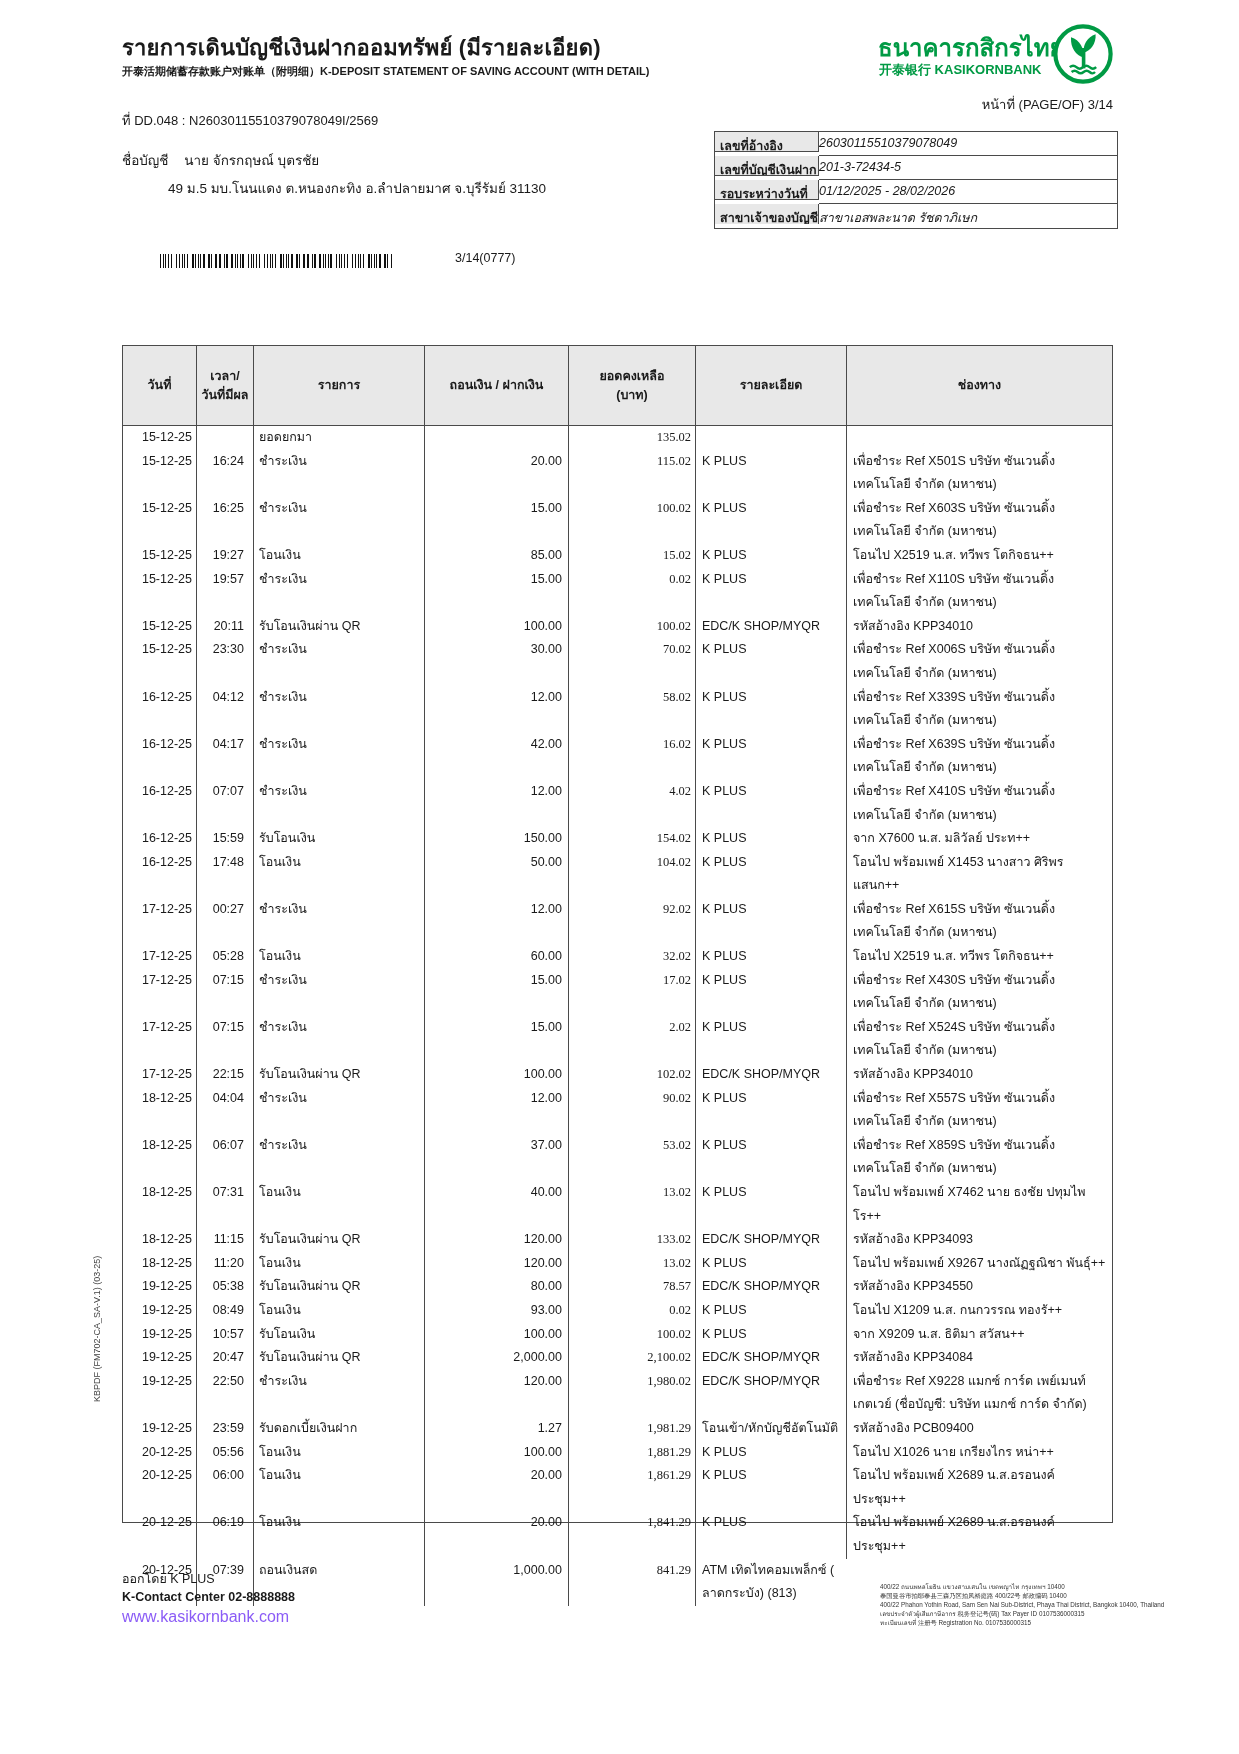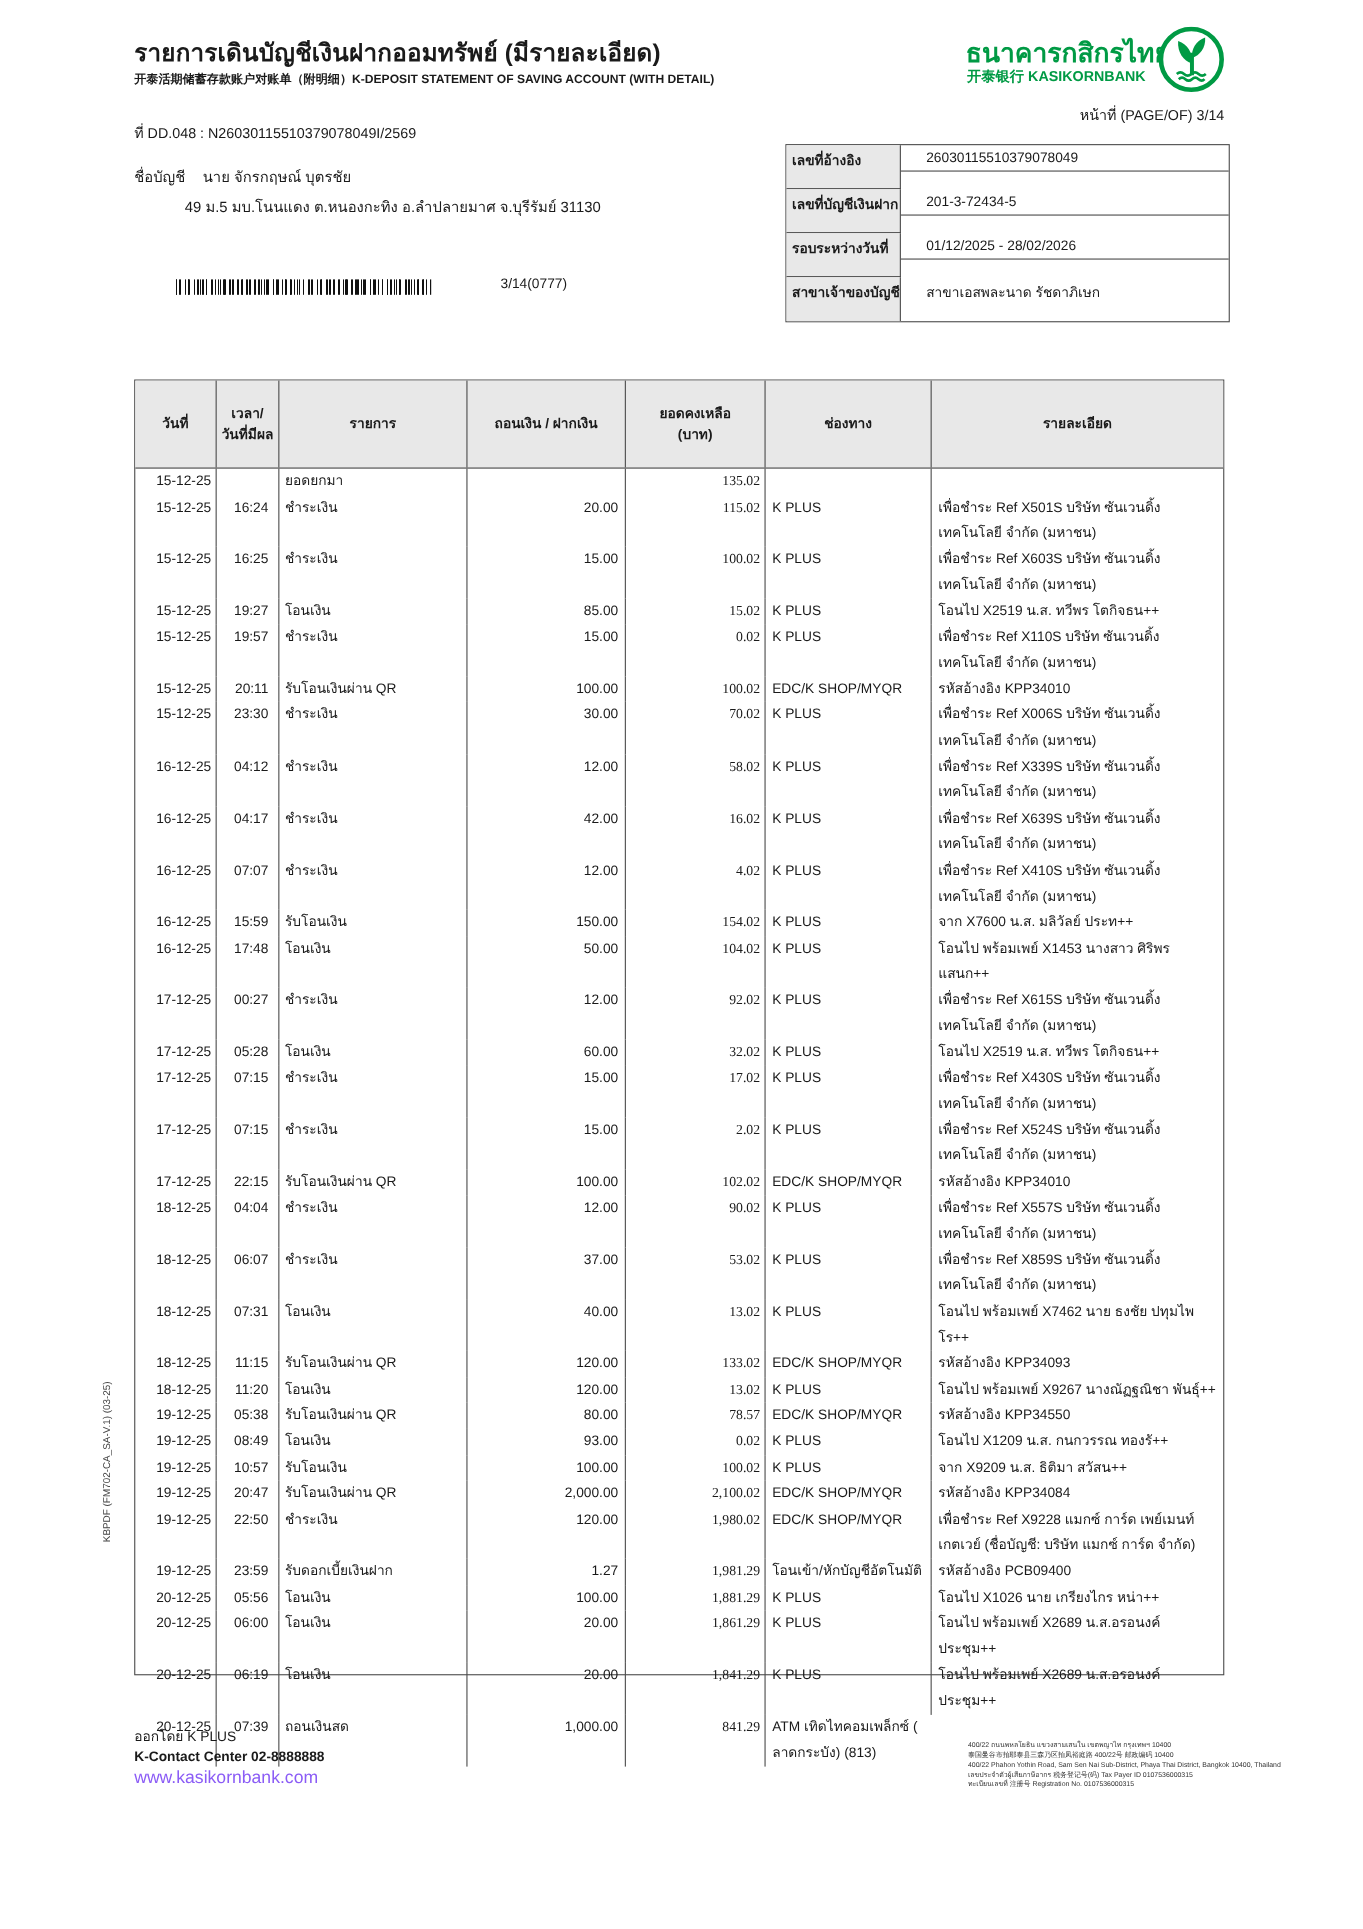--- a/index.html
+++ b/index.html
@@ -17,22 +17,22 @@
   .page-label { position:absolute; left:860px; top:94px; width:253px; text-align:right; font-size:13px; }
 
   .doc-ref { position:absolute; left:122px; top:110px; font-size:13px; }
   .acct-line { position:absolute; left:122px; top:149px; font-size:13.5px; }
   .acct-line .lbl { margin-right:12px; }
   .acct-addr { position:absolute; left:168px; top:177px; font-size:13.5px; }
 
   .info-table { position:absolute; left:714px; top:131px; width:404px; border:1px solid var(--line);
                 display:grid; grid-template-columns:104px 1fr; }
   .info-label { background:#e8e8e8; border-right:1px solid var(--line); border-bottom:1px solid var(--line);
-                font-size:12.5px; font-weight:bold; padding:4px 3px 3px 5px; height:40px; white-space:nowrap; overflow:hidden; }
-  .info-value { border-bottom:1px solid var(--line); font-size:12.5px; padding:4px 3px 3px 23px; height:24px; white-space:nowrap; }
+                font-size:12.5px; font-weight:bold; padding:4px 3px 3px 5px; height:20px; white-space:nowrap; overflow:hidden; }
+  .info-value { border-bottom:1px solid var(--line); font-size:12.5px; padding:4px 3px 3px 0; height:24px; white-space:nowrap;font-style:italic; }
   .info-table > div:nth-last-child(-n+2){ border-bottom:none; }
 
   .barcode { position:absolute; left:160px; top:254px; width:232px; height:14px;
     background:
       repeating-linear-gradient(90deg,#111 0 1px,transparent 1px 3px,#111 3px 4.5px,transparent 4.5px 8px),
       repeating-linear-gradient(90deg,#111 0 1px,transparent 1px 5px,#111 5px 5.8px,transparent 5.8px 11px);
   }
   .barcode-caption { position:absolute; left:455px; top:251px; font-size:12.5px; }
 
   .stmt-table { position:absolute; left:122px; top:345px; width:991px; height:1178px; border:1px solid var(--line); }
@@ -110,22 +110,22 @@
 
   <div class="stmt-table">
     <div class="stmt-header grid7" id="stmt-header">
         <div class="hcell">วันที่</div>
         <div class="hcell">เวลา/
 วันที่มีผล</div>
         <div class="hcell">รายการ</div>
         <div class="hcell">ถอนเงิน / ฝากเงิน</div>
         <div class="hcell">ยอดคงเหลือ
 (บาท)</div>
+        <div class="hcell">รายละเอียด</div>
         <div class="hcell">ช่องทาง</div>
-        <div class="hcell">รายละเอียด</div>
       </div>
     <div class="stmt-body" id="stmt-body">
         <div class="trow grid7">
           <div class="tcell c-date">15-12-25</div>
           <div class="tcell c-time"></div>
           <div class="tcell c-desc">ยอดยกมา</div>
           <div class="tcell c-amt"></div>
           <div class="tcell c-bal">135.02</div>
           <div class="tcell c-ch"></div>
           <div class="tcell c-det"></div>

